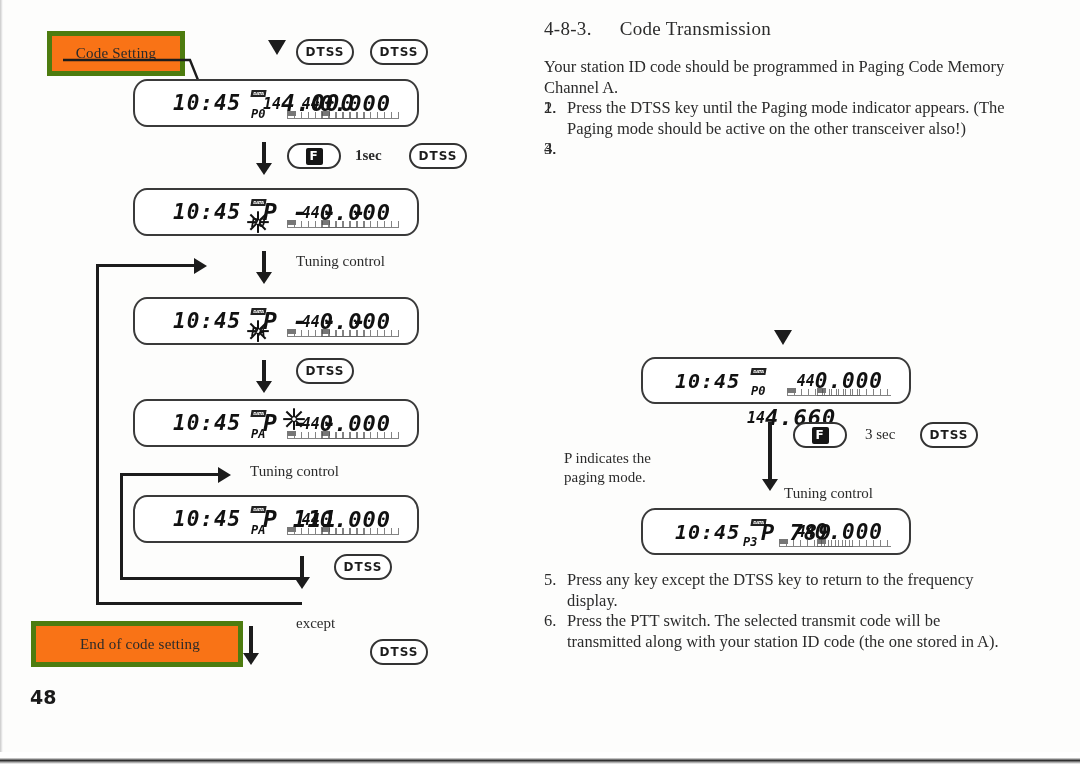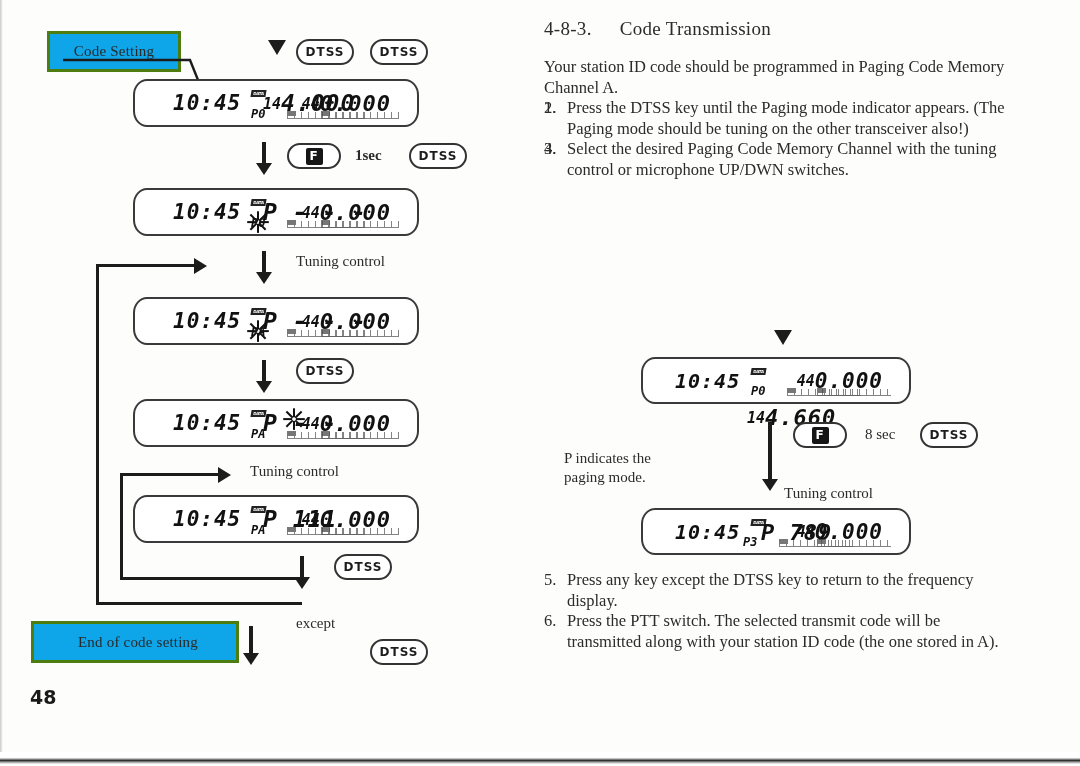--- a/index.html
+++ b/index.html
@@ -24,22 +24,22 @@
     position:absolute;left:0;top:0;bottom:14px;width:3px;
     background:linear-gradient(90deg,#c9c9c9,#ffffff);
   }
 
   
   .left-col{position:absolute;left:0;top:0;width:520px;height:740px;}
   .right-col{position:absolute;left:540px;top:0;width:540px;height:740px;}
 
   .box{
     position:absolute;
-    border:3px solid #4d7c0f;
-    background:#0ea5e9;
+    border:5px solid #4d7c0f;
+    background:#f97316;
     font-size:15px;
     display:flex;align-items:center;justify-content:center;
     padding:4px 10px;
     letter-spacing:.2px;
     color:#2a2a2a;
   }
 
   
   .lcd{
     position:absolute;
@@ -343,23 +343,23 @@
 
     <div class="h3">
       <span class="num">4-8-3.</span><span>Code Transmission</span>
     </div>
 
     <div class="para" style="top:57px;">Your station ID code should be programmed in Paging Code Memory Channel A.</div>
 
     <div class="para" style="top:98px;">
       <ol class="steps">
         <li><span class="n">1.</span></li>
-        <li><span class="n">2.</span><span>Press the DTSS key until the Paging mode indicator appears. (The Paging mode should be tuning on the other transceiver also!)</span></li>
+        <li><span class="n">2.</span><span>Press the DTSS key until the Paging mode indicator appears. (The Paging mode should be active on the other transceiver also!)</span></li>
         <li><span class="n">3.</span></li>
-        <li><span class="n">4.</span><span>Select  the desired Paging Code Memory Channel with the tuning control or microphone UP/DWN switches.</span></li>
+        <li><span class="n">4.</span></li>
       </ol>
     </div>
 
     <div>
       <div class="tri-down" style="left:234px;top:330px;"></div>
 
       <div class="lcd" style="left:101px;top:357px;width:270px;height:47px;">
         <div class="lcd-inner">
           <div class="seg lcd-clock" style="left:32px;font-size:20px;">10:45</div>
           <div class="lcd-data" style="left:108px;">DATA</div>
@@ -368,21 +368,21 @@
           <div class="seg lcd-sub" style="font-size:21px;"><span class="lcd-pfx">44</span><span>0.000</span></div>
           <div class="meter meter-a" style="left:144px;width:74px;"></div>
           <div class="meter meter-b" style="width:74px;"></div>
         </div>
       </div>
 
       <div class="arr arr-v" style="left:228px;top:422px;height:58px;"></div>
       <div class="key f" style="left:253px;top:422px;">
         <span class="fbox">F</span>
       </div>
-      <div class="lbl" style="left:325px;top:426px;">8 sec</div>
+      <div class="lbl" style="left:325px;top:426px;">3 sec</div>
       <div class="key dtss" style="left:380px;top:422px;">
         <span>DTSS</span>
       </div>
 
       <div class="lbl" style="left:24px;top:450px;">P indicates the</div>
       <div class="lbl" style="left:24px;top:469px;">paging mode.</div>
 
       <div class="lbl" style="left:244px;top:485px;">Tuning  control</div>
 
       <div class="lcd" style="left:101px;top:508px;width:270px;height:47px;">

